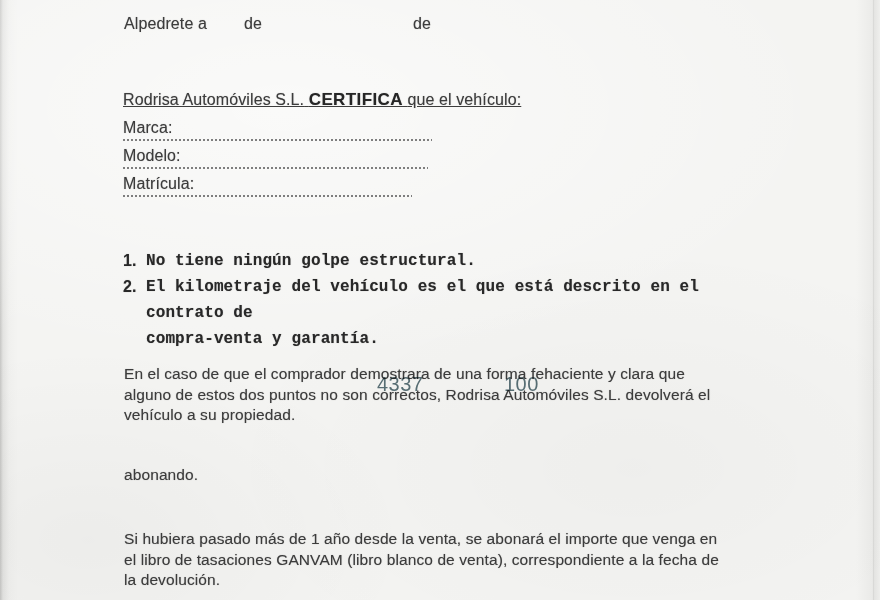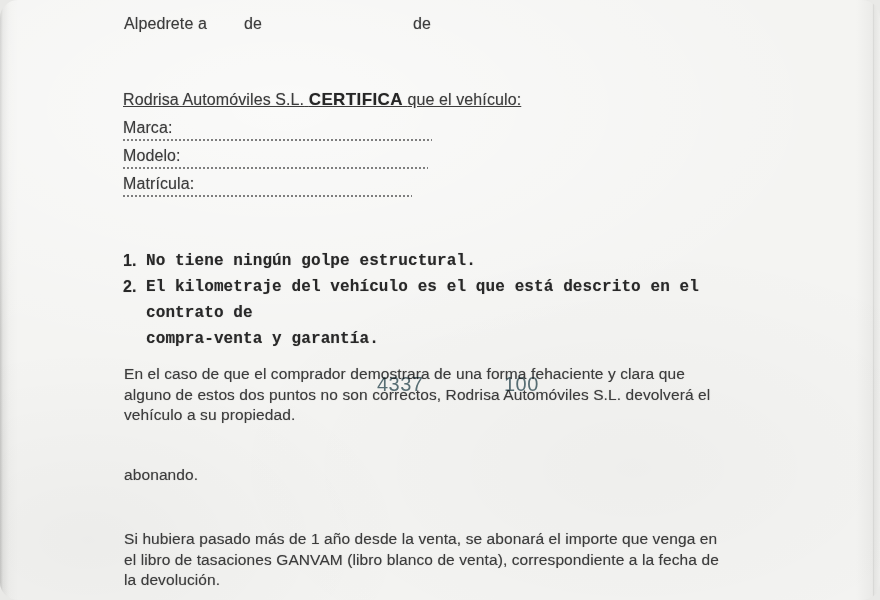--- a/index.html
+++ b/index.html
@@ -13,21 +13,20 @@
     height: 600px;
     overflow: hidden;
     color: #3c3c3c;
     background:
       radial-gradient(900px 420px at 32% 18%, rgba(255,255,255,0.55), rgba(255,255,255,0) 62%),
       radial-gradient(700px 380px at 72% 78%, rgba(0,0,0,0.025), rgba(0,0,0,0) 60%),
       radial-gradient(500px 300px at 10% 90%, rgba(0,0,0,0.03), rgba(0,0,0,0) 65%),
       linear-gradient(to right,
         #c6c6c4 0px, #e3e3e1 3px, #f0f0ee 9px, #f4f4f2 18px,
         #f4f4f2 856px, #ebebe9 872px, #e4e4e2 874px, #efefed 880px);
-    border-radius: 18px;
   }
   .page::after { 
     content: "";
     position: absolute; top: 0; bottom: 0; right: 6px; width: 1px;
     background: rgba(0,0,0,0.05);
   }
   .scan-text {
     text-shadow: 0 0 1px rgba(70,70,70,0.45);
     letter-spacing: 0.1px;
   }

